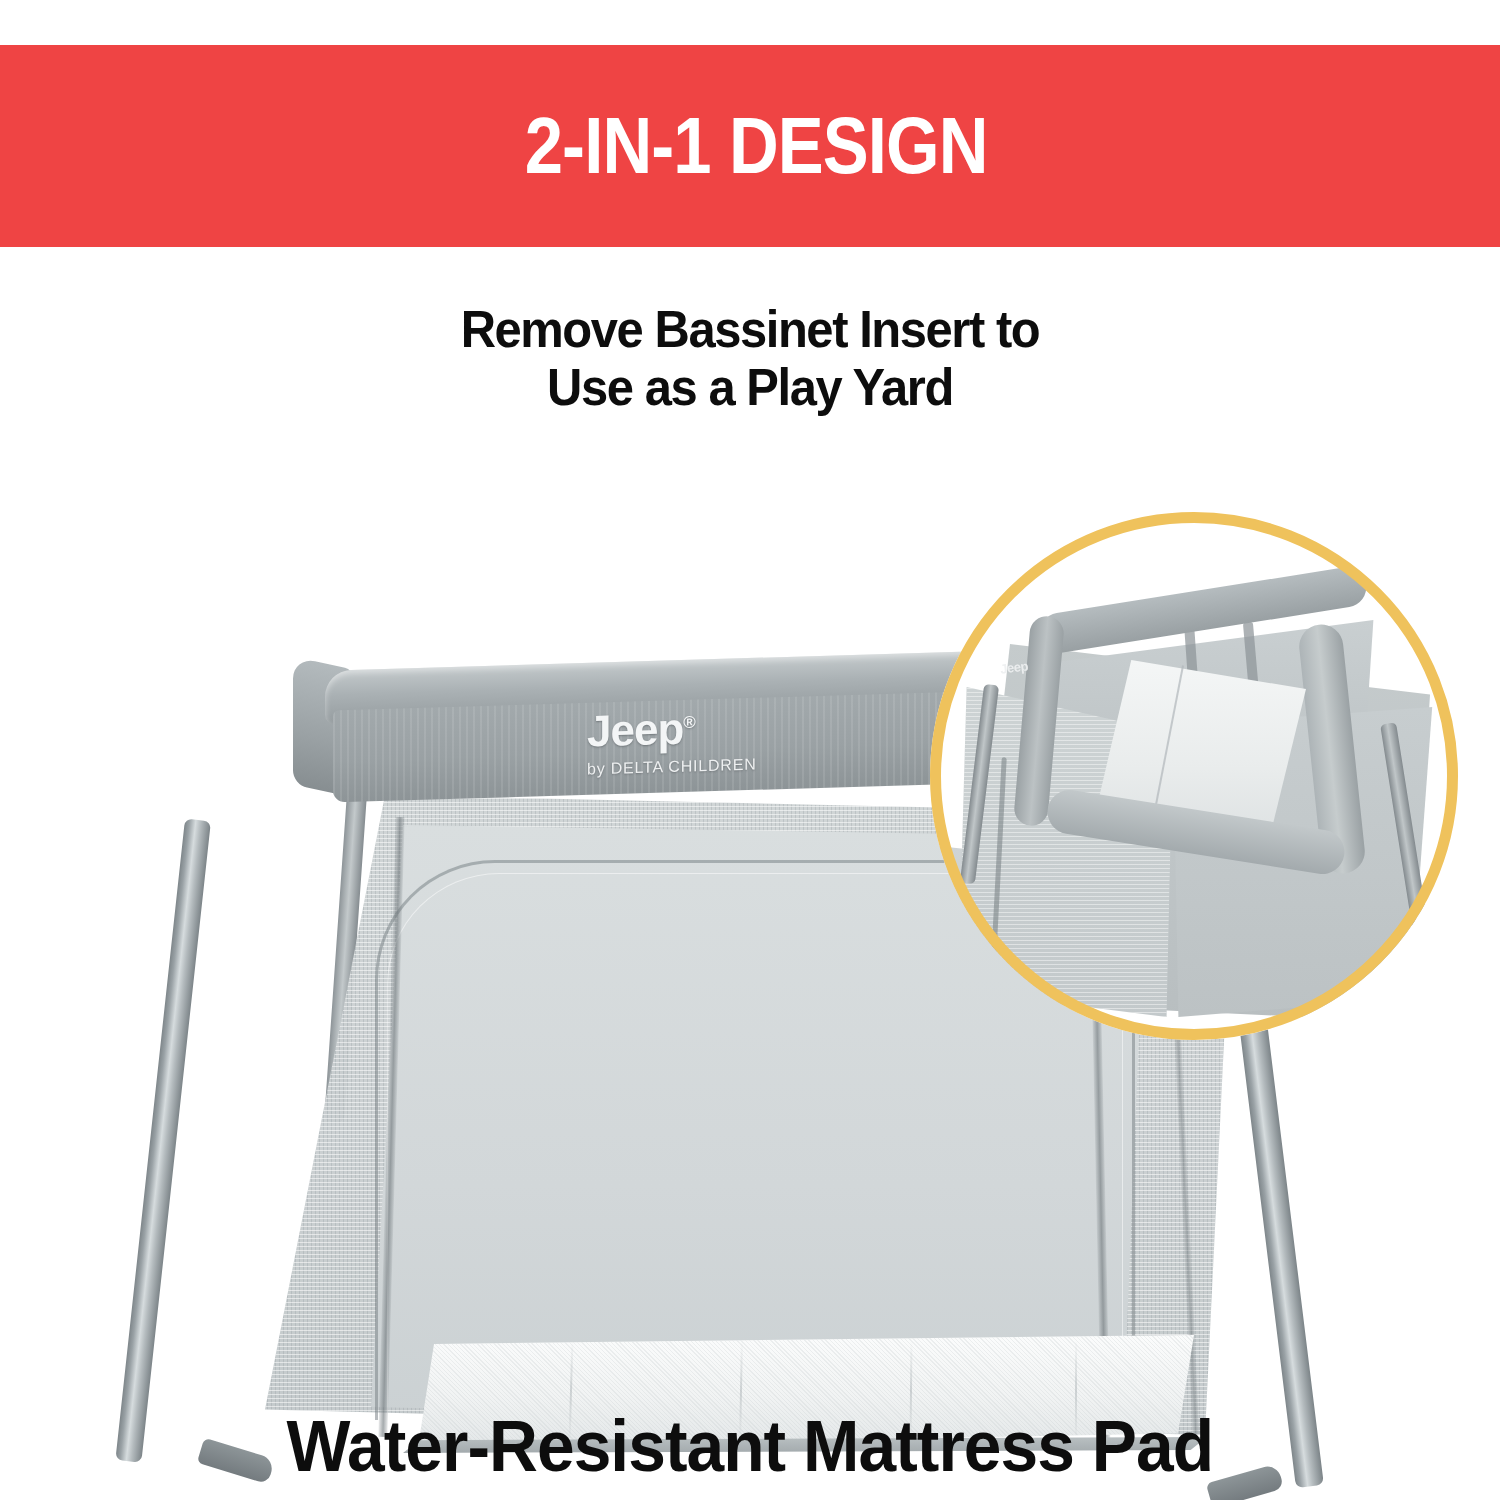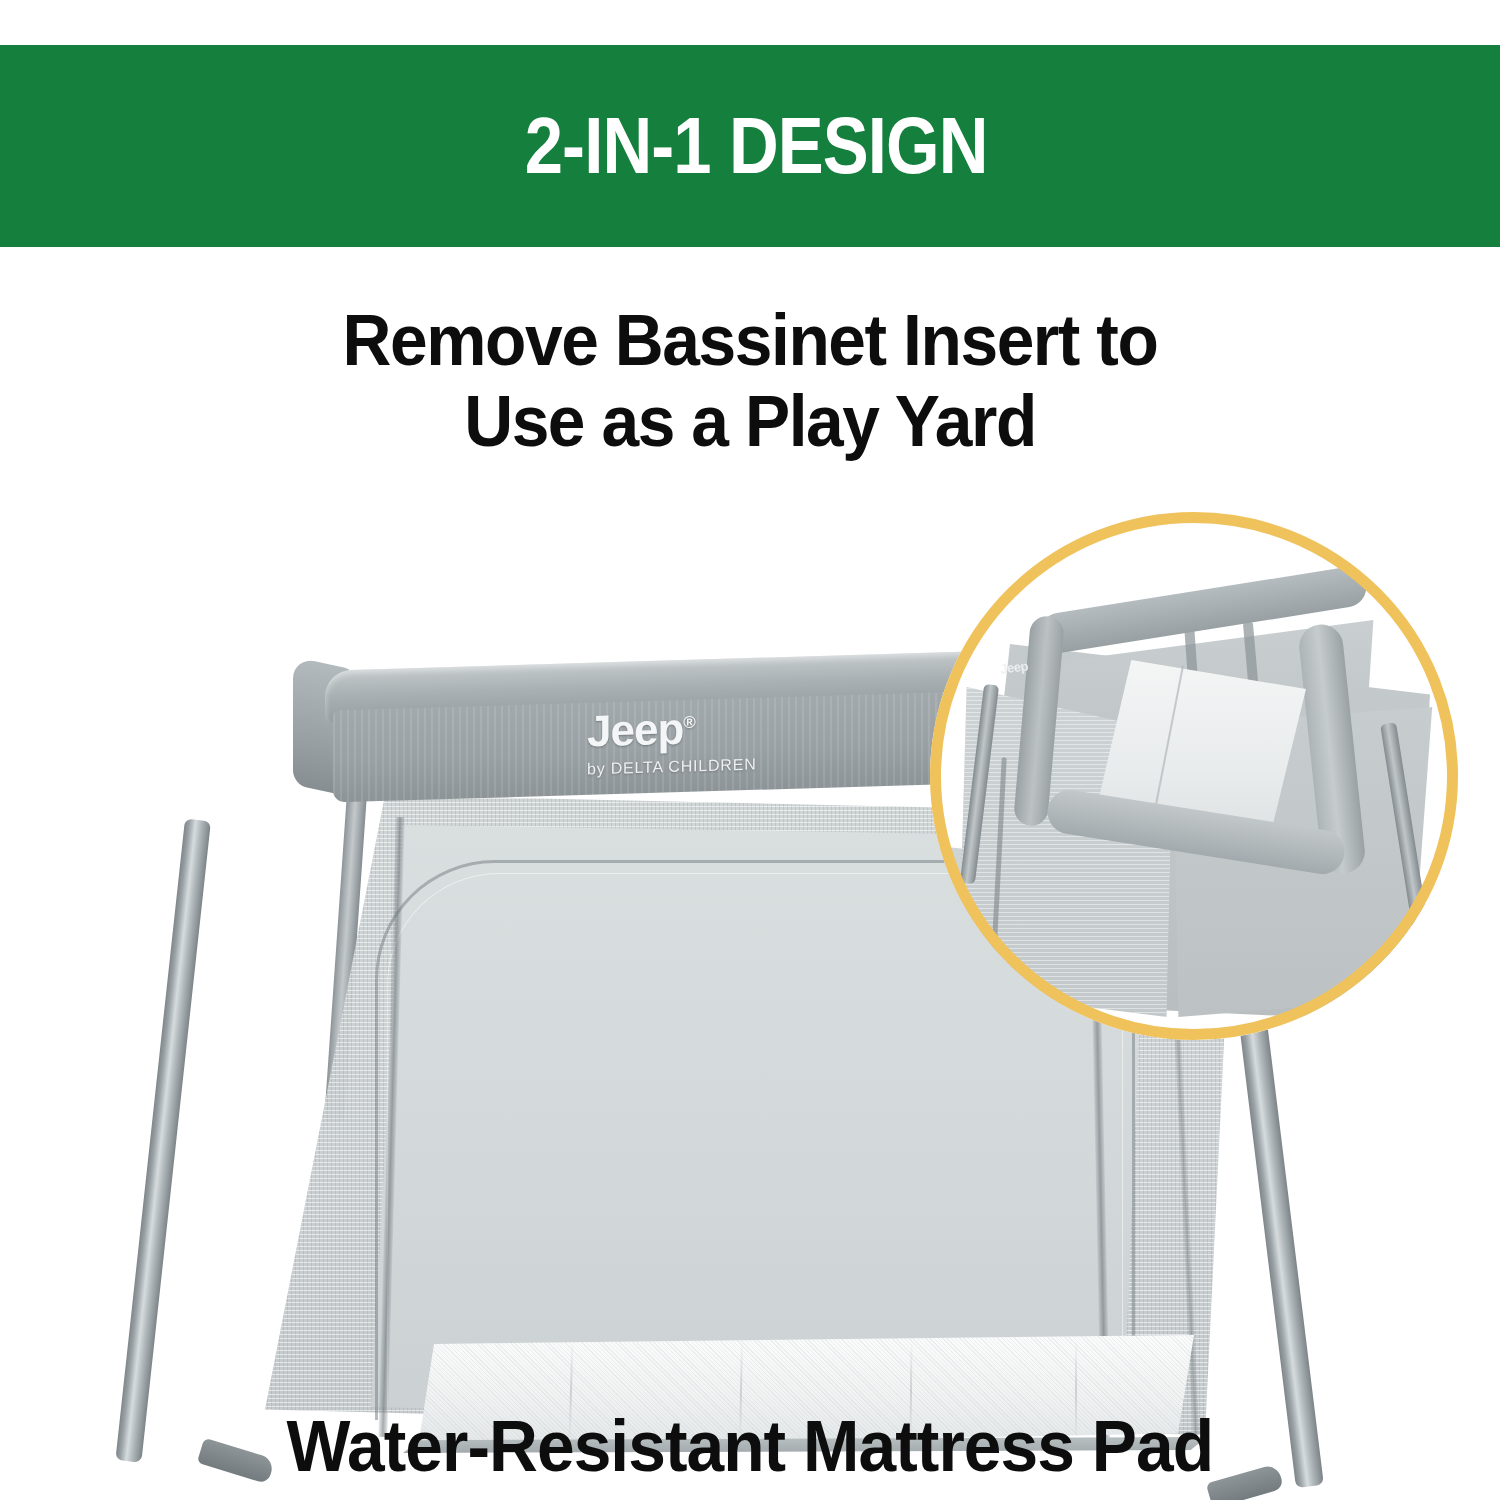--- a/index.html
+++ b/index.html
@@ -7,39 +7,39 @@
     width: 1500px; height: 1500px;
     background: #ffffff;
     font-family: "Liberation Sans", sans-serif;
     overflow: hidden;
   }
   .page { position: relative; width: 1500px; height: 1500px; background: #fff; }
 
   
   .banner {
     position: absolute; left: 0; top: 45px; width: 1500px; height: 202px;
-    background: #15803d;
+    background: #ef4444;
     display: flex; align-items: center; justify-content: center; padding-left: 12px;
   }
   .banner-title {
     color: #ffffff;
     font-size: 80px;
     font-weight: 700;
     letter-spacing: -1px;
     transform: scaleX(0.86);
     white-space: nowrap;
     line-height: 1;
   }
 
   
   .headline {
     position: absolute; left: 0; top: 300px; width: 1500px;
     text-align: center;
     color: #0d0d0d;
-    font-size: 72px;
+    font-size: 52px;
     font-weight: 700;
     line-height: 1.12;
     letter-spacing: -1.5px;
   }
   .headline .hl-line { display: block; transform: scaleX(0.94); }
 
   
   .caption {
     position: absolute; left: 0; top: 1405px; width: 1500px;
     text-align: center;

